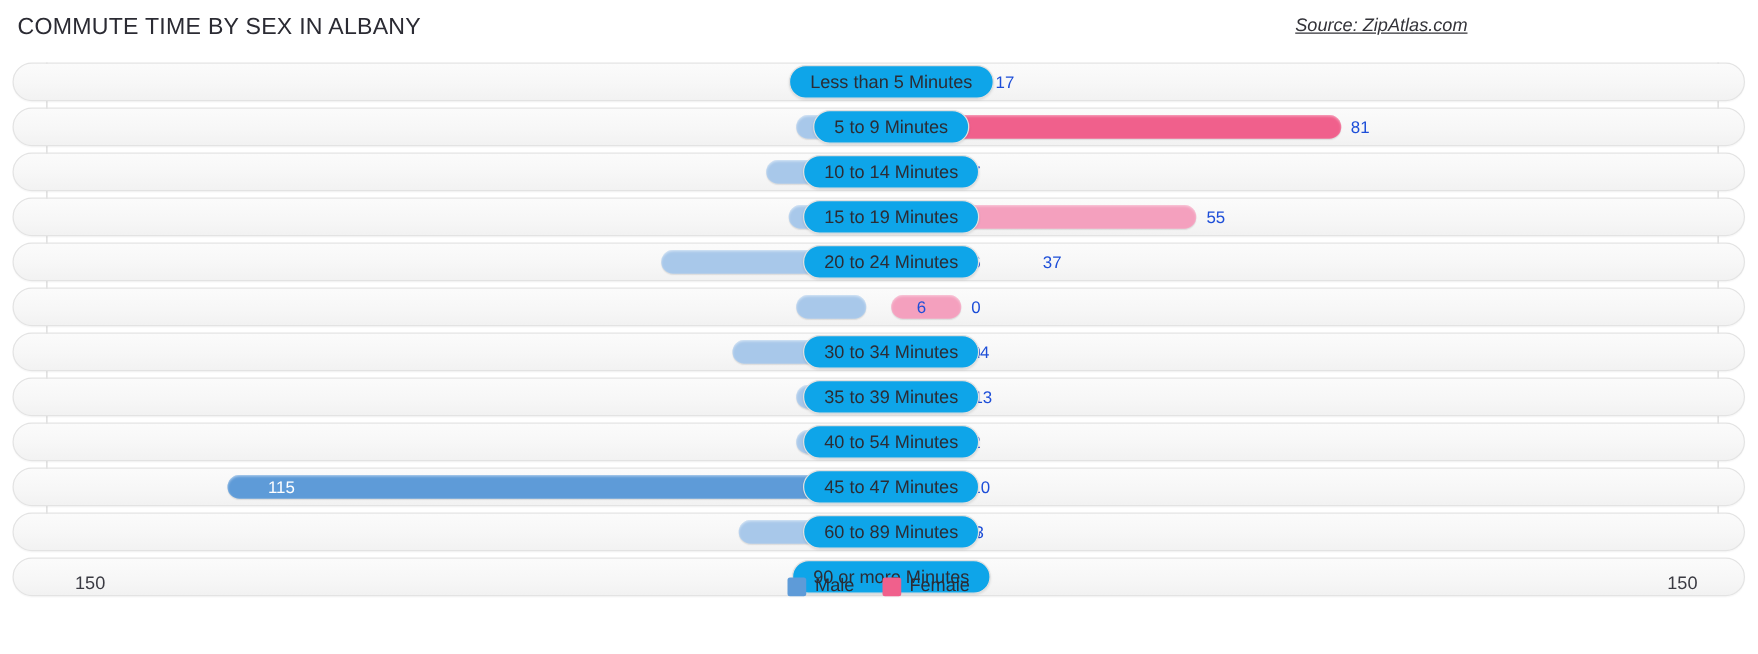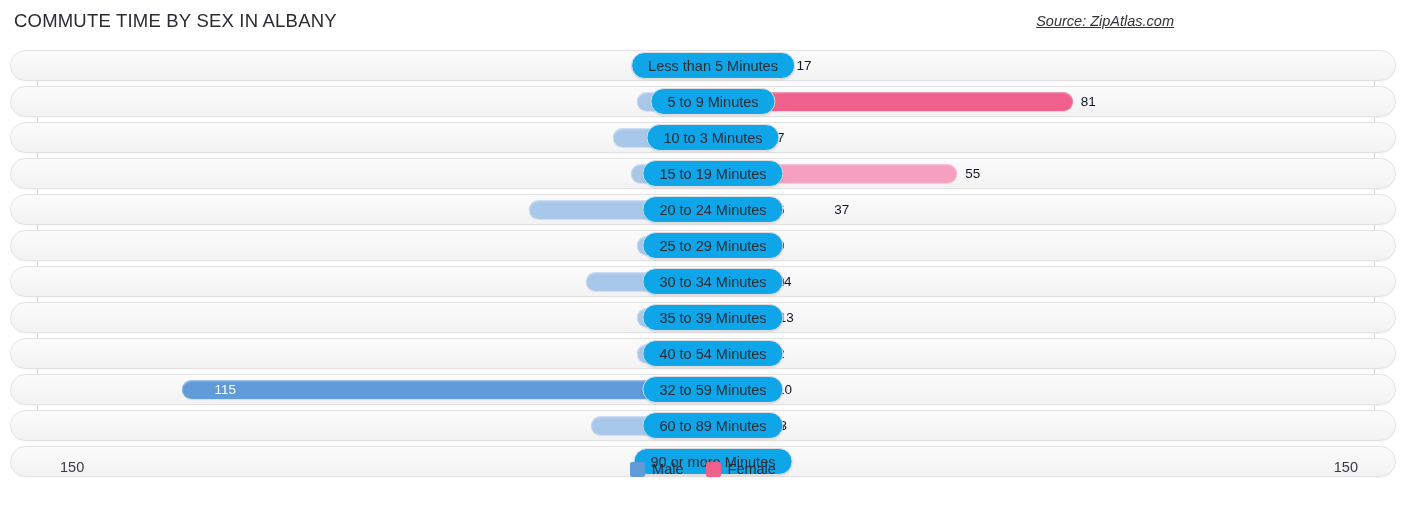--- a/index.html
+++ b/index.html
@@ -85,21 +85,21 @@
     box-shadow: inset 0 1px 2px rgba(255,255,255,.45),
                 0 1px 1px rgba(0,0,0,.10);
   }
   .bar-female.hi { background: #f0608c; }
 
   .val {
     position: absolute;
     top: 0; height: 31px;
     line-height: 31px;
     font-size: 13.5px;
-    color: #0f172a;
+    color: #1d4ed8;
     white-space: nowrap;
   }
   .val-male   { text-align: right; }
   .val-female { text-align: left; }
   .val.inside {
     color: #ffffff;
     font-size: 13.5px;
   }
 
   .pill {
@@ -176,21 +176,21 @@
           <div class="val val-male" style="right: 655px; width: 60px;">0</div>
           <div class="val val-female" style="left: 1070.64px; width: 60px;">81</div>
           <div class="pill">5 to 9 Minutes</div>
         </div>
         <div class="row" style="top: 72px;">
           <div class="track"></div>
           <div class="bar bar-male" style="width: 79.92px;"></div>
           <div class="bar bar-female" style="width: 56px;"></div>
           <div class="val val-male" style="right: 631.08px; width: 60px;">18</div>
           <div class="val val-female" style="left: 767px; width: 60px;">7</div>
-          <div class="pill">10 to 3 Minutes</div>
+          <div class="pill">10 to 14 Minutes</div>
         </div>
         <div class="row" style="top: 108px;">
           <div class="track"></div>
           <div class="bar bar-male" style="width: 62.16px;"></div>
           <div class="bar bar-female" style="width: 244.2px;"></div>
           <div class="val val-male" style="right: 648.84px; width: 60px;">14</div>
           <div class="val val-female" style="left: 955.2px; width: 60px;">55</div>
           <div class="pill">15 to 19 Minutes</div>
         </div>
         <div class="row" style="top: 144px;">
@@ -200,21 +200,20 @@
           <div class="val val-male" style="right: 546.72px; width: 60px;">37</div>
           <div class="val val-female" style="left: 767px; width: 60px;">6</div>
           <div class="pill">20 to 24 Minutes</div>
         </div>
         <div class="row" style="top: 180px;">
           <div class="track"></div>
           <div class="bar bar-male" style="width: 56px;"></div>
           <div class="bar bar-female" style="width: 56px;"></div>
           <div class="val val-male" style="right: 655px; width: 60px;">6</div>
           <div class="val val-female" style="left: 767px; width: 60px;">0</div>
-          <div class="pill">25 to 29 Minutes</div>
         </div>
         <div class="row" style="top: 216px;">
           <div class="track"></div>
           <div class="bar bar-male" style="width: 106.56px;"></div>
           <div class="bar bar-female" style="width: 56px;"></div>
           <div class="val val-male" style="right: 604.44px; width: 60px;">24</div>
           <div class="val val-female" style="left: 767px; width: 60px;">0</div>
           <div class="pill">30 to 34 Minutes</div>
         </div>
         <div class="row" style="top: 252px;">
@@ -232,21 +231,21 @@
           <div class="val val-male" style="right: 655px; width: 60px;">4</div>
           <div class="val val-female" style="left: 767px; width: 60px;">2</div>
           <div class="pill">40 to 54 Minutes</div>
         </div>
         <div class="row" style="top: 324px;">
           <div class="track"></div>
           <div class="bar bar-male hi" style="width: 510.6px;"></div>
           <div class="bar bar-female" style="width: 56px;"></div>
           <div class="val val-male inside" style="left: 204.4px; width: 60px; text-align: left;">115</div>
           <div class="val val-female" style="left: 767px; width: 60px;">10</div>
-          <div class="pill">32 to 59 Minutes</div>
+          <div class="pill">45 to 47 Minutes</div>
         </div>
         <div class="row" style="top: 360px;">
           <div class="track"></div>
           <div class="bar bar-male" style="width: 102.12px;"></div>
           <div class="bar bar-female" style="width: 56px;"></div>
           <div class="val val-male" style="right: 608.88px; width: 60px;">23</div>
           <div class="val val-female" style="left: 767px; width: 60px;">5</div>
           <div class="pill">60 to 89 Minutes</div>
         </div>
         <div class="row" style="top: 396px;">

